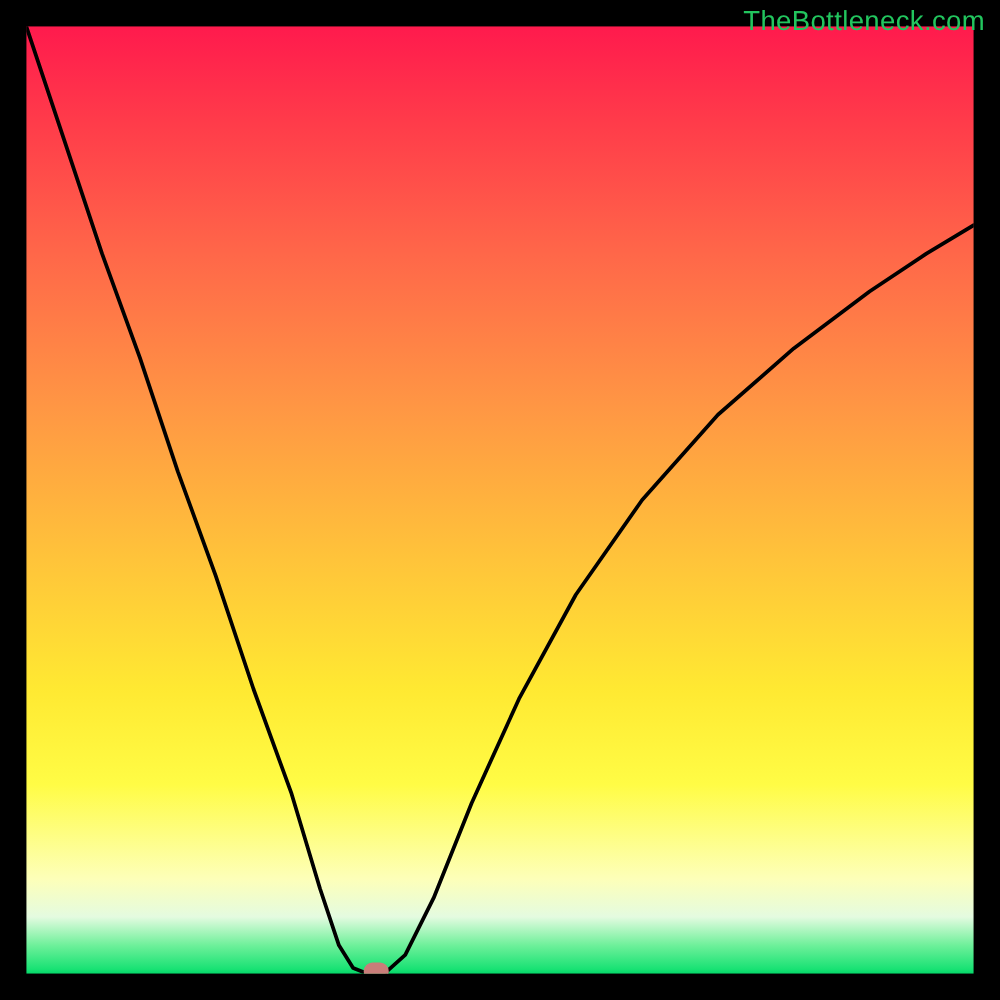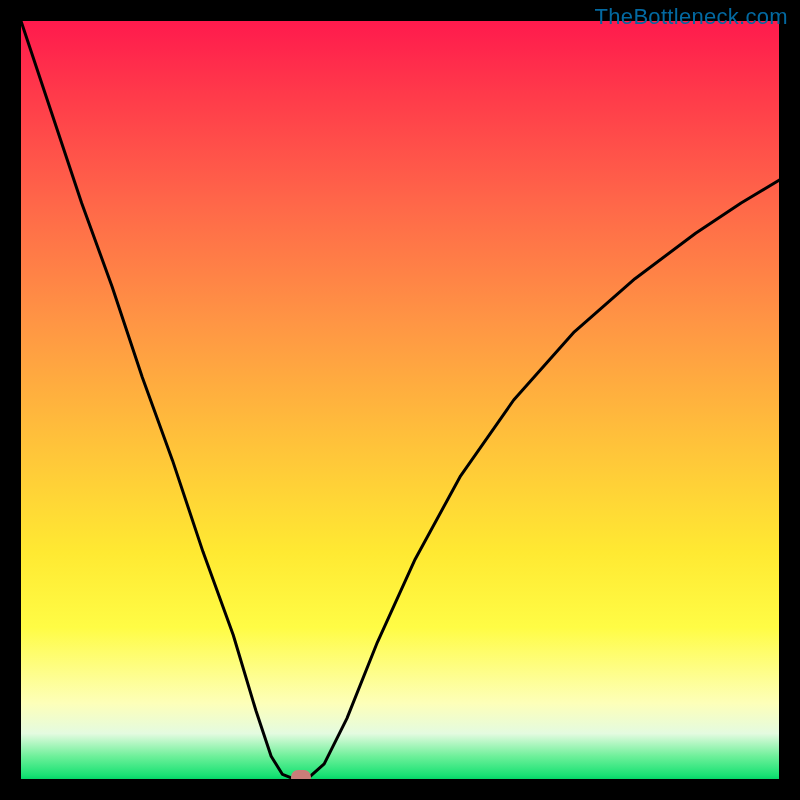--- a/index.html
+++ b/index.html
@@ -35,21 +35,21 @@
       #e4fbe0 94%,
       #6ef09a 97%,
       #19e274 99.5%,
       #05d668 100%
     );
   }
   .attribution {
     position: absolute;
     top: 4px;
     right: 12px;
-    color: #0369a1;
+    color: #22c55e;
     font-size: 22px;
     font-weight: 500;
     letter-spacing: 0.3px;
   }
   svg.curve {
     position: absolute;
     left: 0;
     top: 0;
     width: 758px;
     height: 758px;

